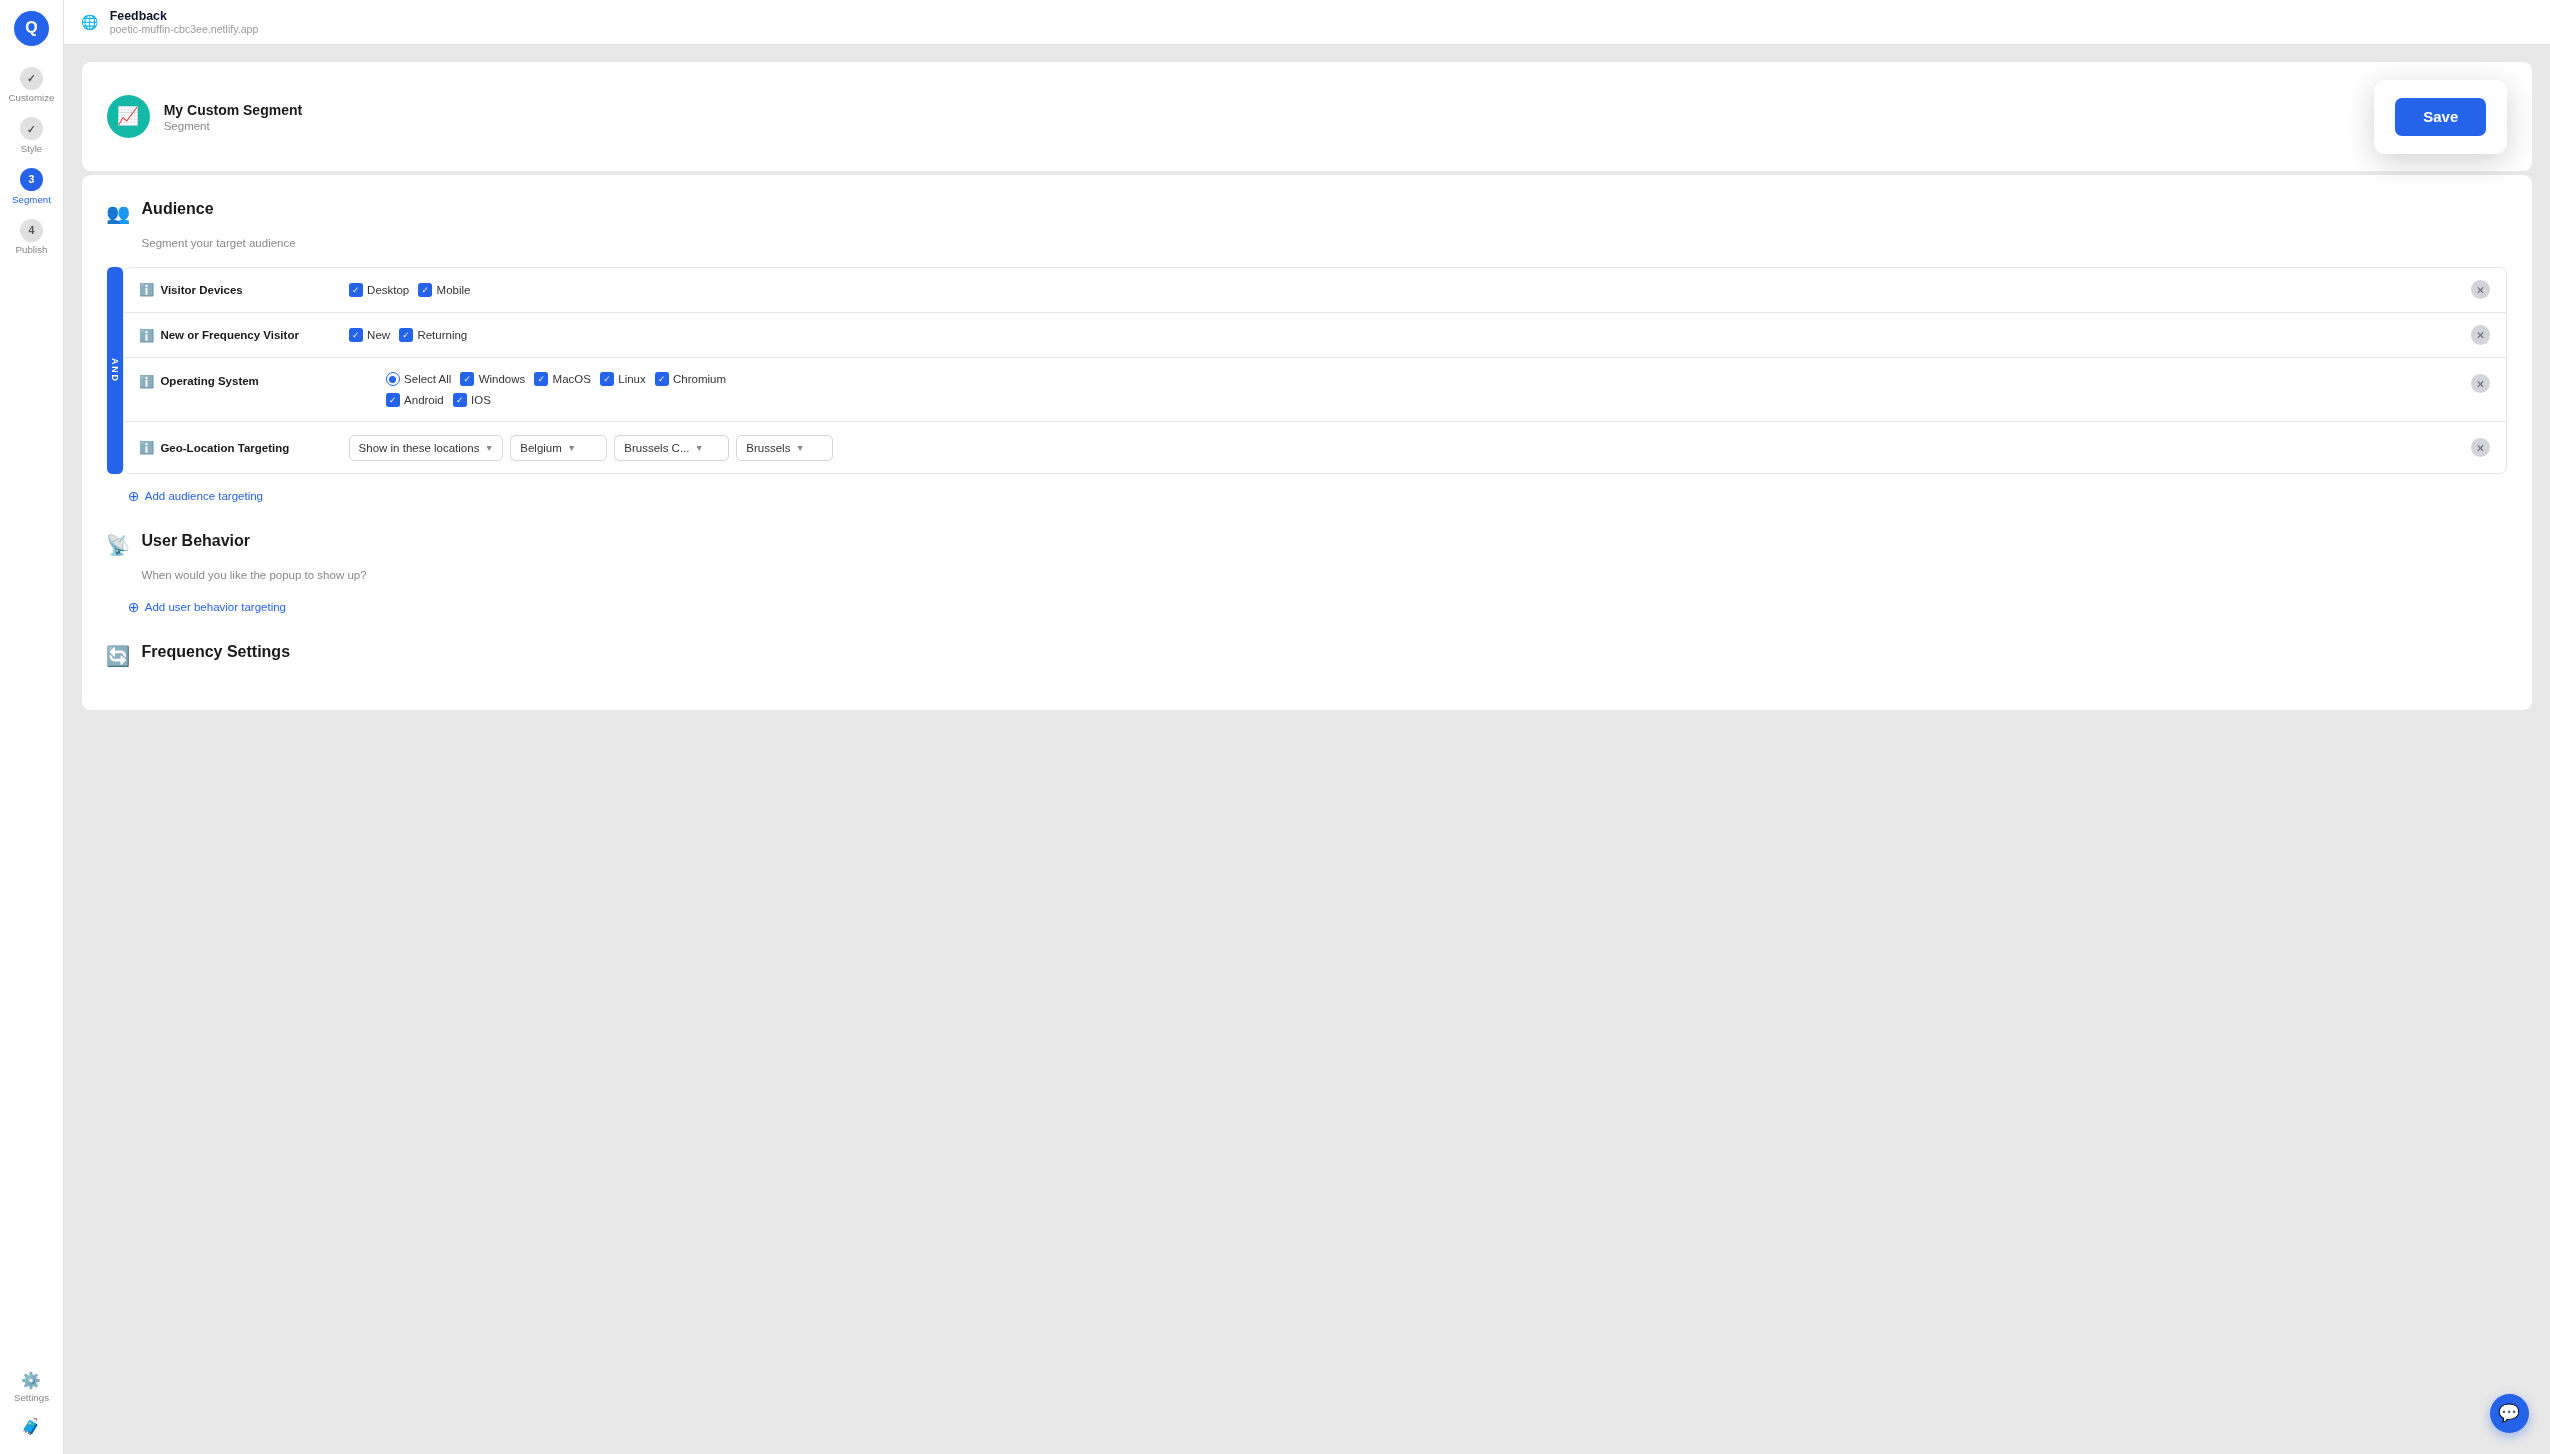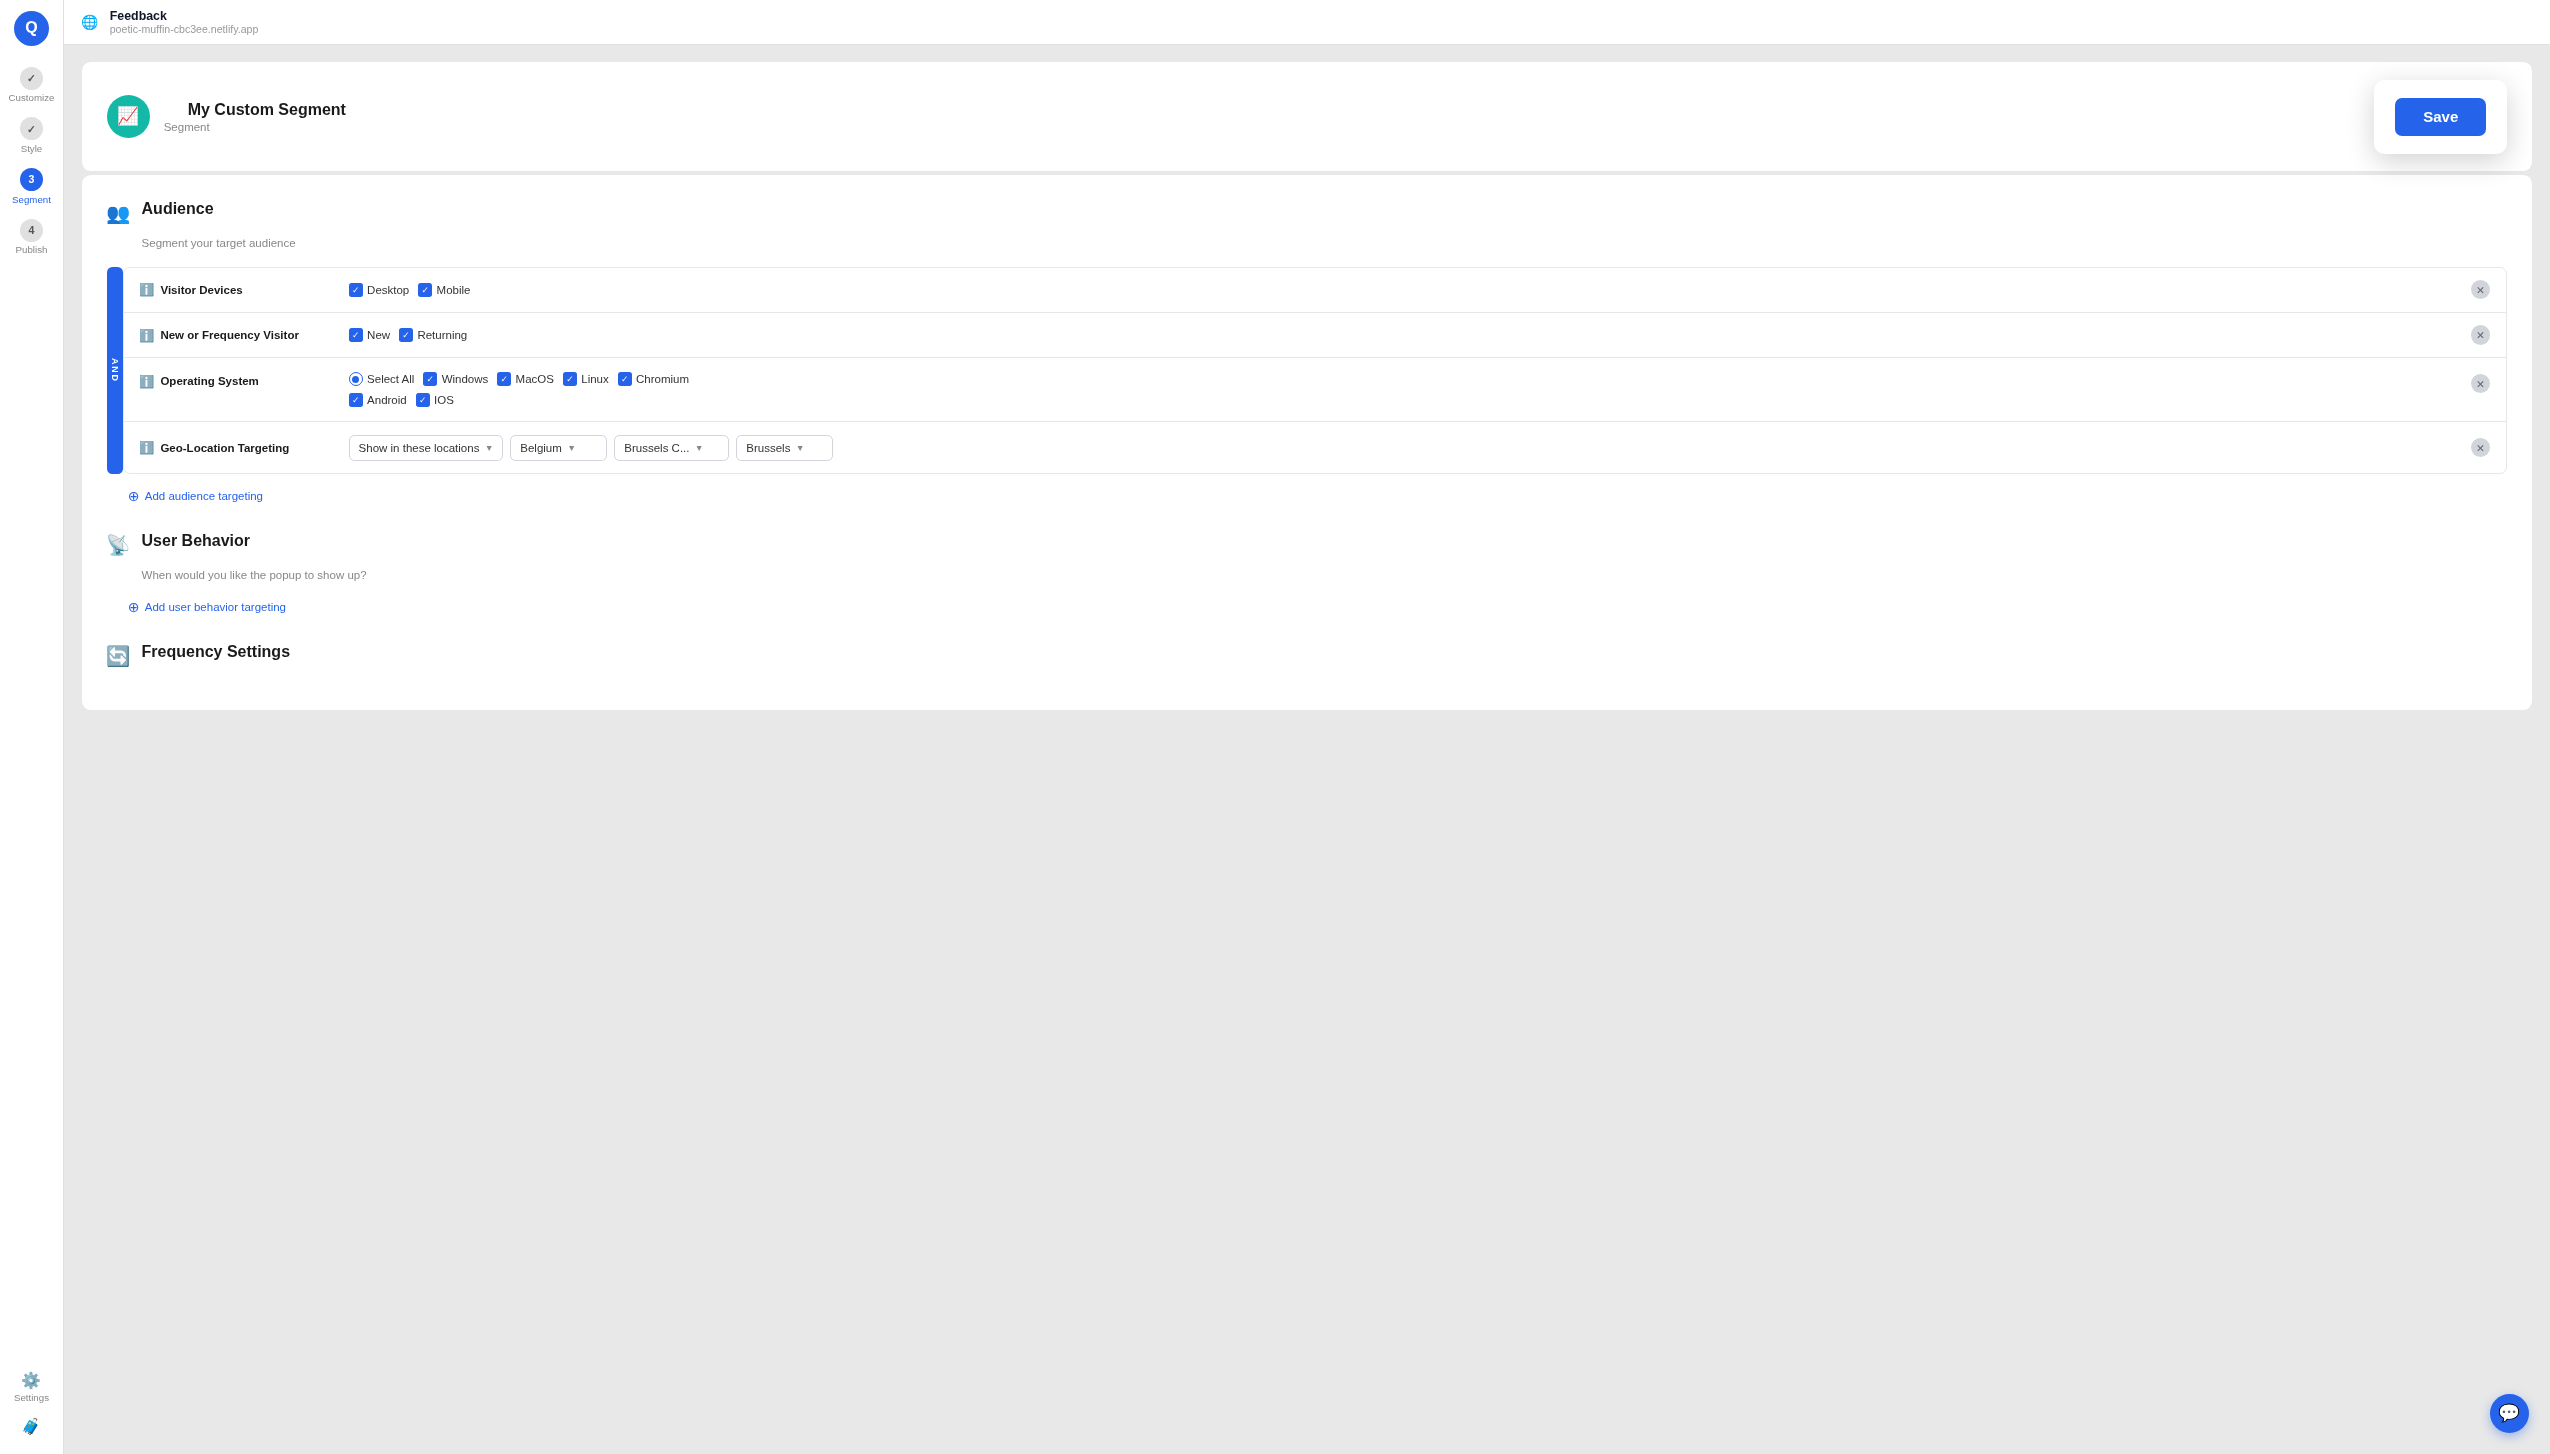--- a/index.html
+++ b/index.html
@@ -55,21 +55,21 @@
       margin-bottom: 3.5px;
       position: relative;
     }
     .header-left { display: flex; align-items: center; gap: 14px; }
     .segment-icon {
       width: 43px; height: 43px; border-radius: 50%;
       background: #14b8a6;
       display: flex; align-items: center; justify-content: center;
       color: white; font-size: 17.7px;
     }
-    .header-title { font-size: 16px; font-weight: 700; color: #1a1a1a; margin-left: 24px; }
+    .header-title { font-size: 14px; font-weight: 700; color: #1a1a1a; }
     .header-subtitle { font-size: 11.5px; color: #888; margin-top: 1.8px; }
 
     
     .save-popup {
       background: white;
       border-radius: 10.6px;
       padding: 17.7px 21px;
       box-shadow: 0 7px 28px rgba(0,0,0,0.18);
     }
     .save-btn {
@@ -351,21 +351,21 @@
               </label>
             </div>
             <div class="row-remove">✕</div>
           </div>
 
           <div class="audience-row" style="align-items:flex-start; padding-top:14px; padding-bottom:14px;">
             <div class="row-label" style="margin-top:1.8px;">
               <span class="info-icon">ℹ️</span>
               <span>Operating System</span>
             </div>
-            <div style="flex:1;">
+            <div style="flex:1;margin-left:37px;">
               <div class="os-row-options">
                 <label class="checkbox-item">
                   <div class="radio-inner">
                       <div class="radio-dot"></div>
                     </div>
                   <span>Select All</span>
                 </label>
                 <label class="checkbox-item">
                   <div class="cb">✓</div>
                   <span>Windows</span>

